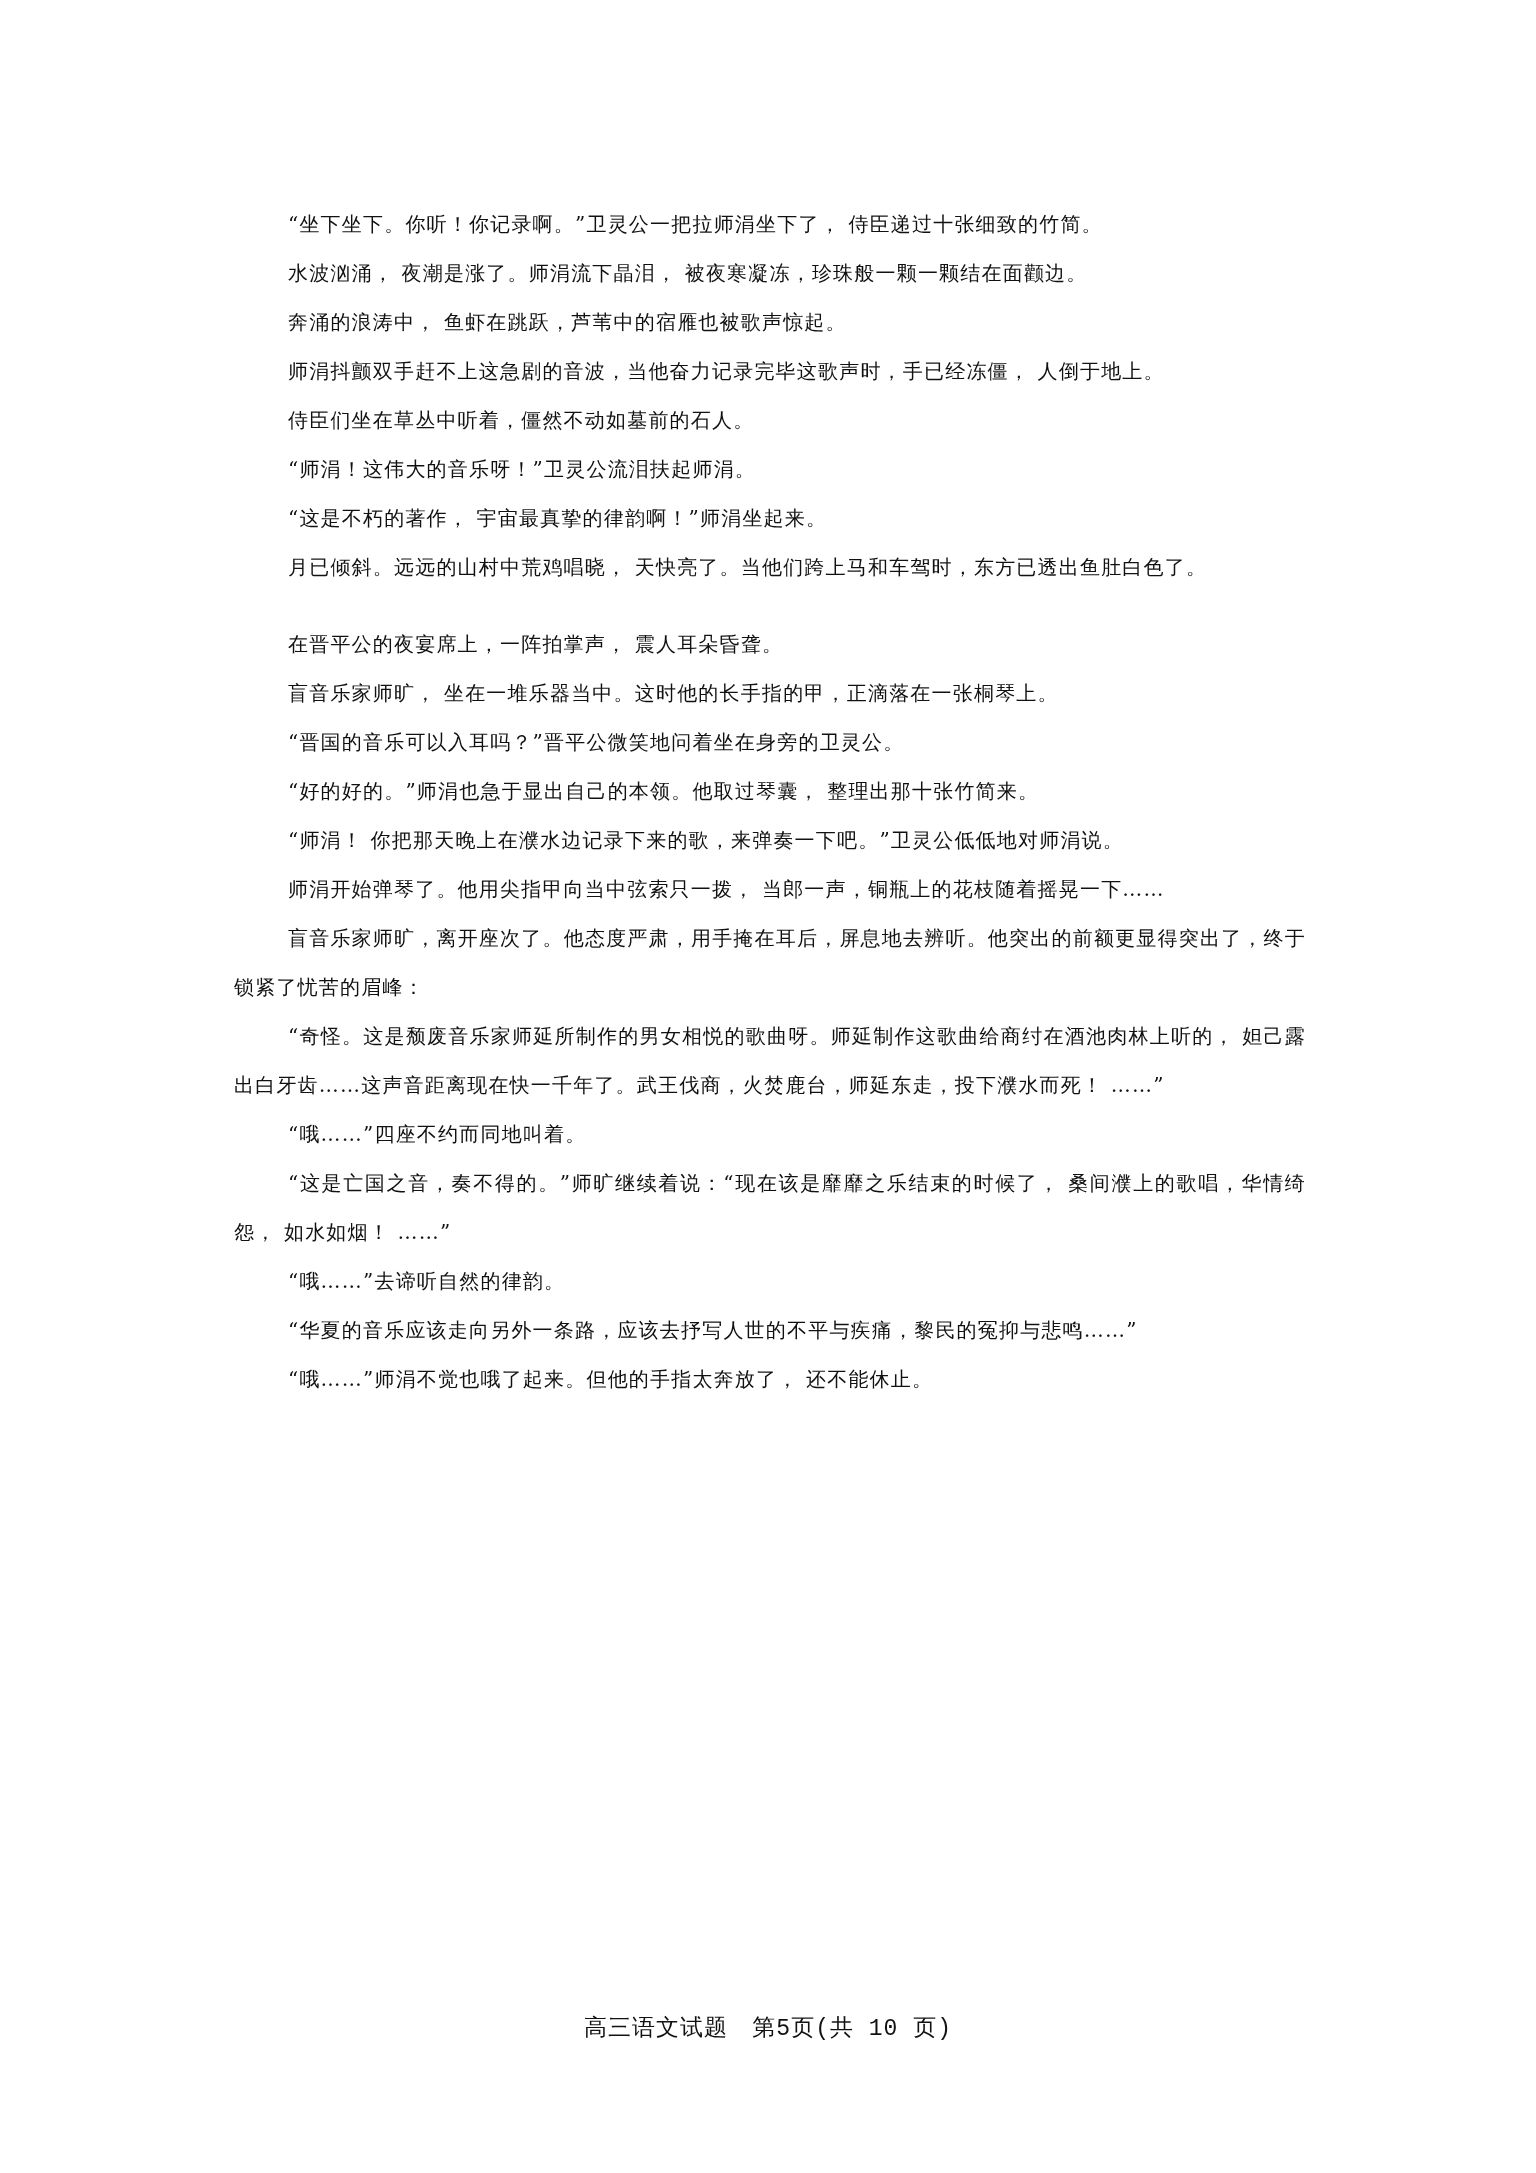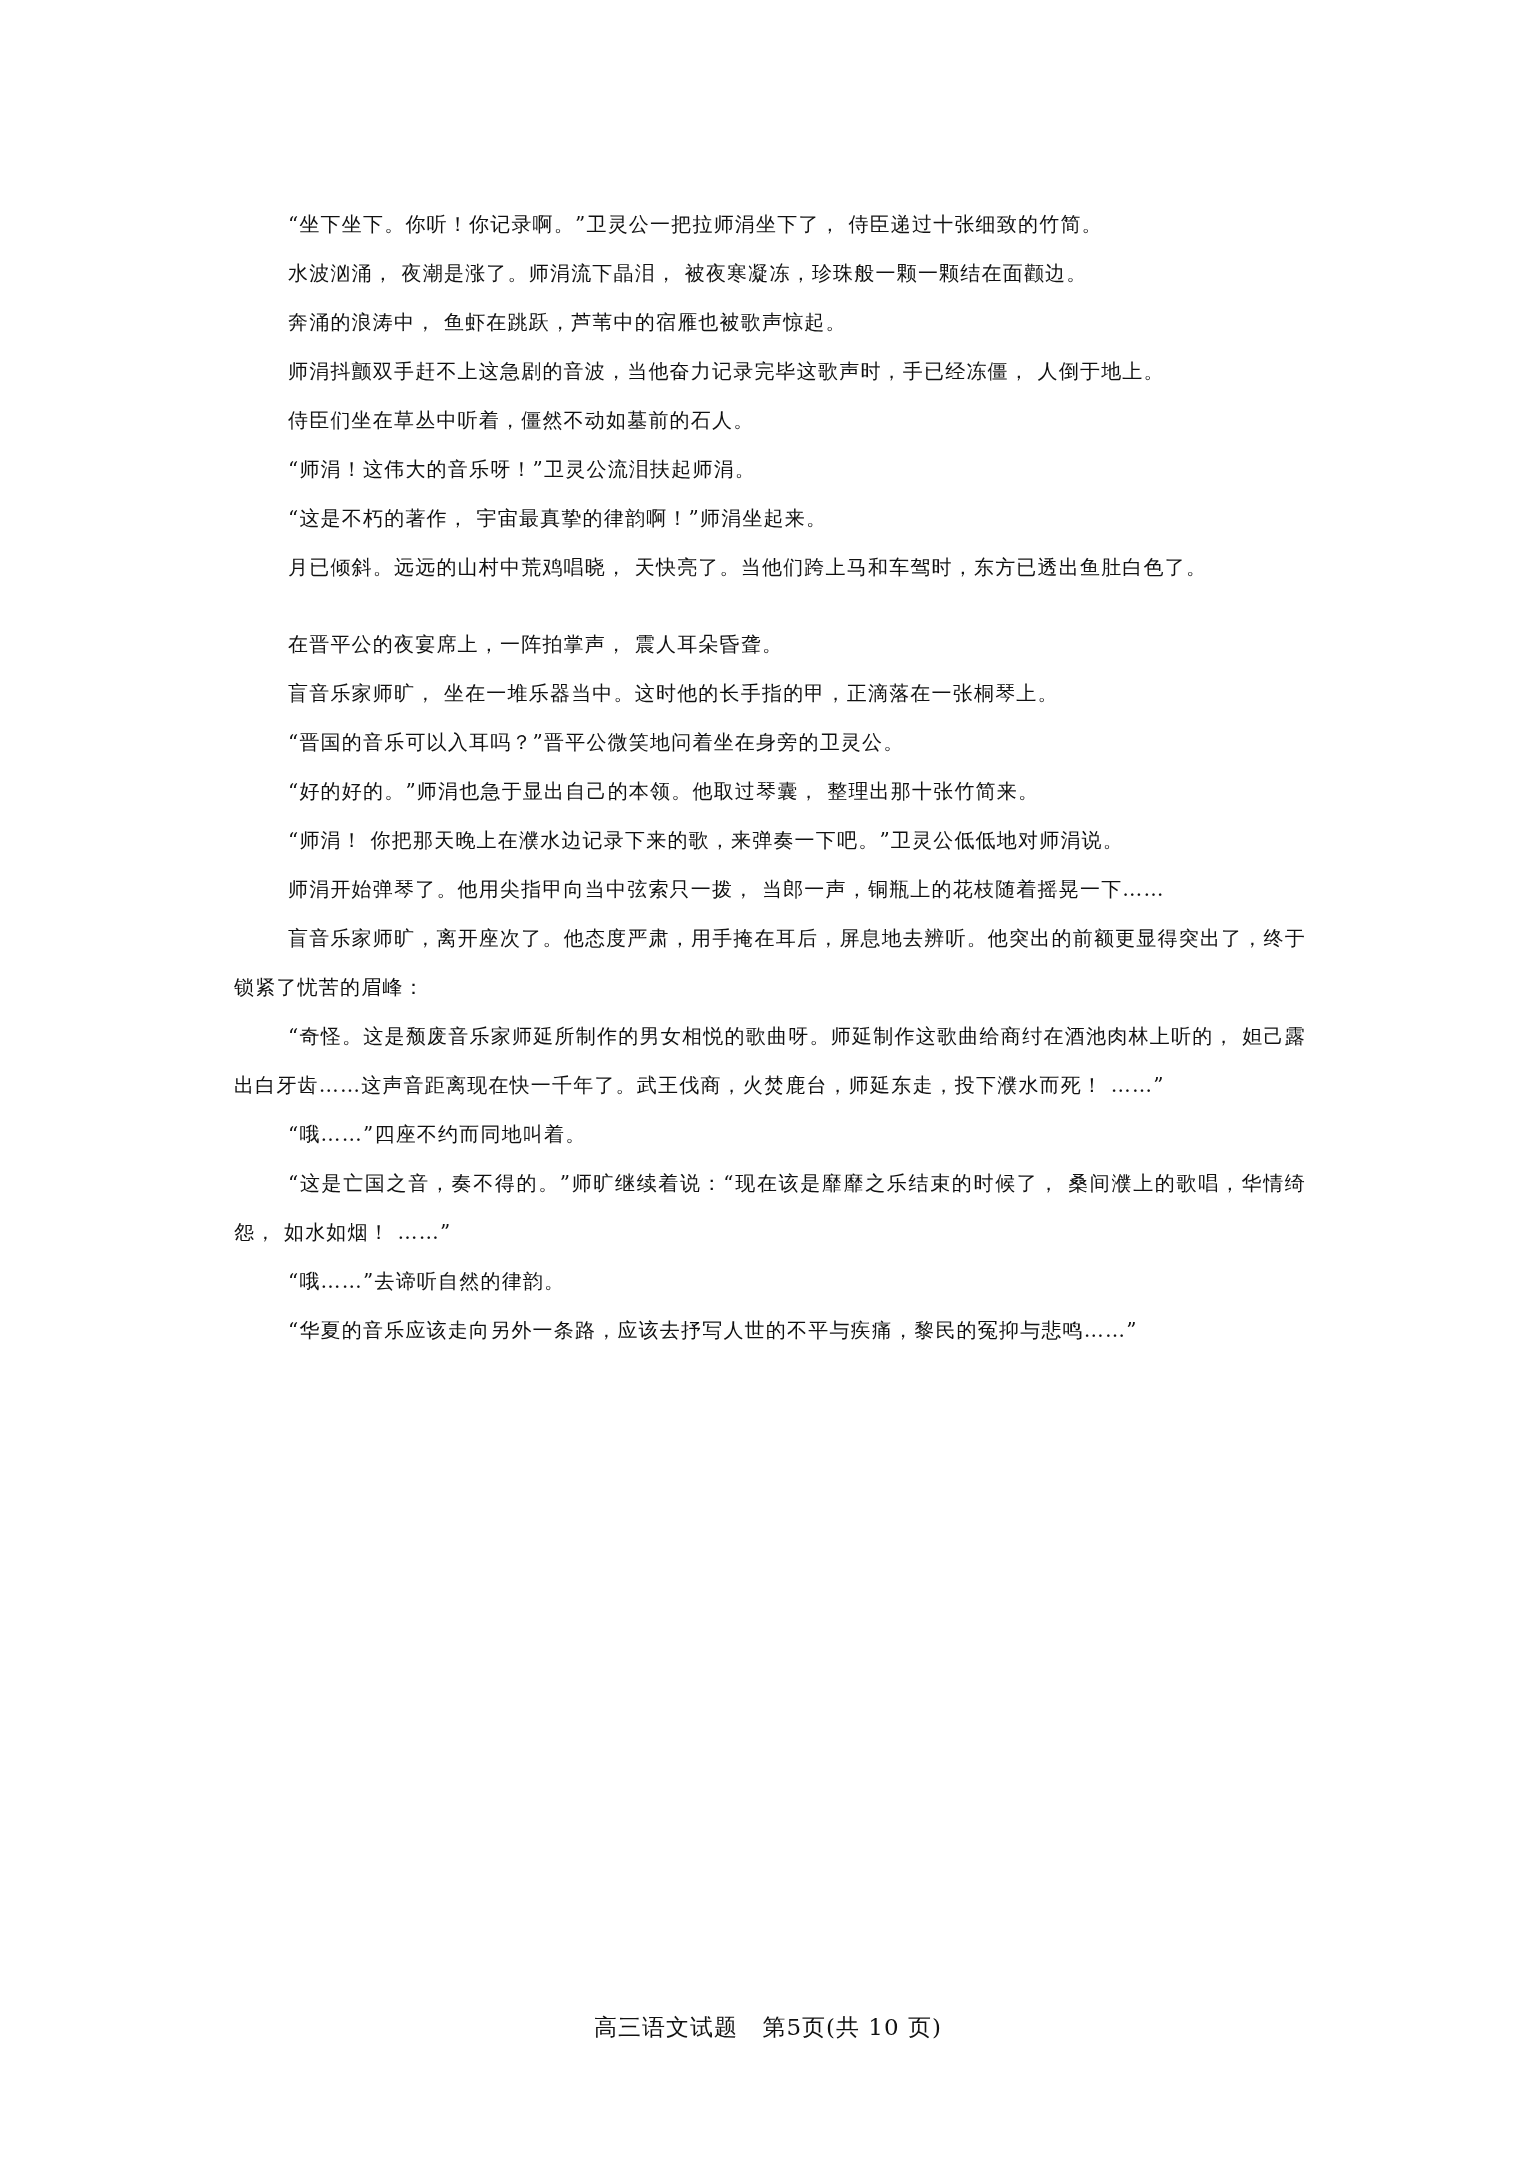--- a/index.html
+++ b/index.html
@@ -37,21 +37,21 @@
       position: absolute;
       left: 0;
       width: 1536px;
       top: 2012px;
       text-align: center;
       font-size: 23px;
       letter-spacing: 1px;
       font-family: "DejaVu Serif", "Liberation Serif", serif;
       color: #111111;
     }
-    .footer span { margin: 0 8px; }
+    .footer span { margin: 0 8px; font-family: Liberation Mono, monospace; }
   </style>
 </head>
 <body>
 
 <div class="page-body">
   <p class="para">“坐下坐下。你听！你记录啊。”卫灵公一把拉师涓坐下了， 侍臣递过十张细致的竹简。</p>
   <p class="para">水波汹涌， 夜潮是涨了。师涓流下晶泪， 被夜寒凝冻，珍珠般一颗一颗结在面颧边。</p>
   <p class="para">奔涌的浪涛中， 鱼虾在跳跃，芦苇中的宿雁也被歌声惊起。</p>
   <p class="para">师涓抖颤双手赶不上这急剧的音波，当他奋力记录完毕这歌声时，手已经冻僵， 人倒于地上。</p>
   <p class="para">侍臣们坐在草丛中听着，僵然不动如墓前的石人。</p>
@@ -66,18 +66,19 @@
   <p class="para">“晋国的音乐可以入耳吗？”晋平公微笑地问着坐在身旁的卫灵公。</p>
   <p class="para">“好的好的。”师涓也急于显出自己的本领。他取过琴囊， 整理出那十张竹简来。</p>
   <p class="para">“师涓！ 你把那天晚上在濮水边记录下来的歌，来弹奏一下吧。”卫灵公低低地对师涓说。</p>
   <p class="para">师涓开始弹琴了。他用尖指甲向当中弦索只一拨， 当郎一声，铜瓶上的花枝随着摇晃一下……</p>
   <p class="para">盲音乐家师旷，离开座次了。他态度严肃，用手掩在耳后，屏息地去辨听。他突出的前额更显得突出了，终于锁紧了忧苦的眉峰：</p>
   <p class="para">“奇怪。这是颓废音乐家师延所制作的男女相悦的歌曲呀。师延制作这歌曲给商纣在酒池肉林上听的， 妲己露出白牙齿……这声音距离现在快一千年了。武王伐商，火焚鹿台，师延东走，投下濮水而死！ ……”</p>
   <p class="para">“哦……”四座不约而同地叫着。</p>
   <p class="para">“这是亡国之音，奏不得的。”师旷继续着说：“现在该是靡靡之乐结束的时候了， 桑间濮上的歌唱，华情绮怨， 如水如烟！ ……”</p>
   <p class="para">“哦……”去谛听自然的律韵。</p>
   <p class="para">“华夏的音乐应该走向另外一条路，应该去抒写人世的不平与疾痛，黎民的冤抑与悲鸣……”</p>
+  <p class="para">“哦……”师涓不觉也哦了起来。但他的手指太奔放了， 还不能休止。</p>
 </div>
 
 <div class="footer">
   <span>高三语文试题</span>
   <span>第5页(共 10 页)</span>
 </div>
 
 </body></html>

